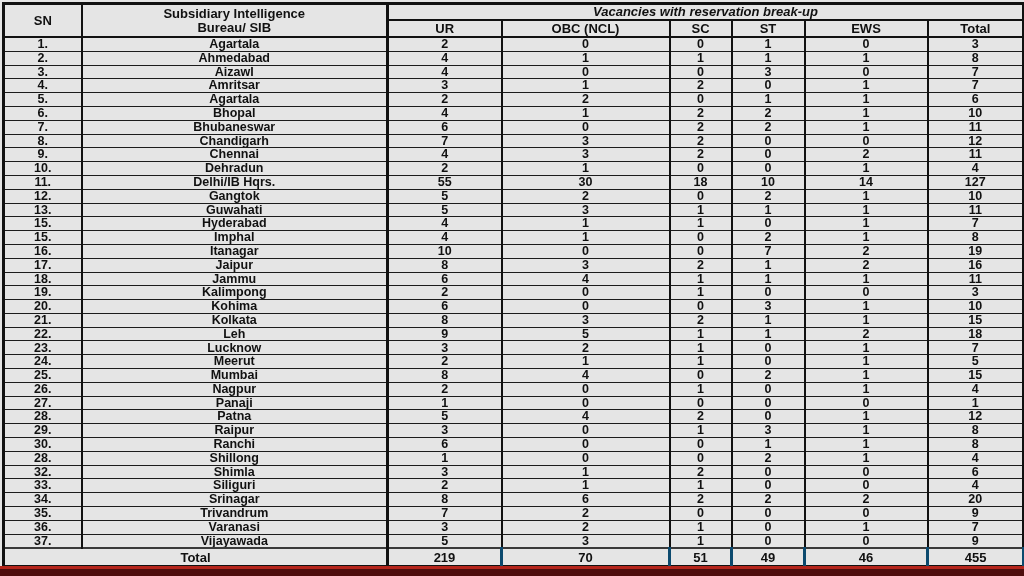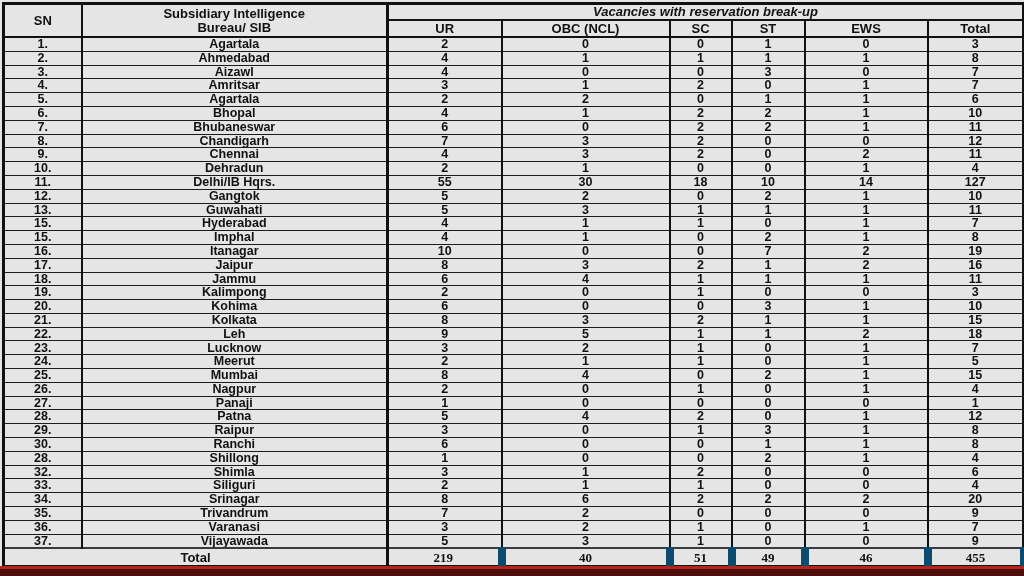--- a/index.html
+++ b/index.html
@@ -47,21 +47,21 @@
   tbody td:nth-child(6){border-right:2px solid #111;}
   tbody td:nth-child(7){border-right:2px solid #111;}
   thead tr.h2 th{border-right:2px solid #111;}
   thead tr.h2 th:nth-child(1){border-left:3px solid #84cc16;}
   tfoot td{
     height:16px;
     border-top:2px solid #3a3a3a;
     font-size:13px;
   }
   tfoot td:nth-child(1){border-right:3px solid #111;}
-  tfoot td:nth-child(n+2){border-right:8px solid #0c4a6e;font-family:Liberation Serif, serif;}
+  tfoot td:nth-child(n+2){border-right:3px solid #0c4a6e;}
   .red-strip{
     position:absolute;
     left:0;right:0;bottom:0;
     height:7px;
     background:#4e0d0d;
     border-top:3px solid #b5251b;
   }
 </style>
 </head>
 <body>
@@ -465,21 +465,21 @@
           <td>1</td>
           <td>0</td>
           <td>0</td>
           <td>9</td>
         </tr>
       </tbody>
     <tfoot>
       <tr>
         <td colspan="2">Total</td>
         <td>219</td>
-        <td>40</td>
+        <td>70</td>
         <td>51</td>
         <td>49</td>
         <td>46</td>
         <td>455</td>
       </tr>
     </tfoot>
   </table>
   <div class="red-strip"></div>
 </div>
 

